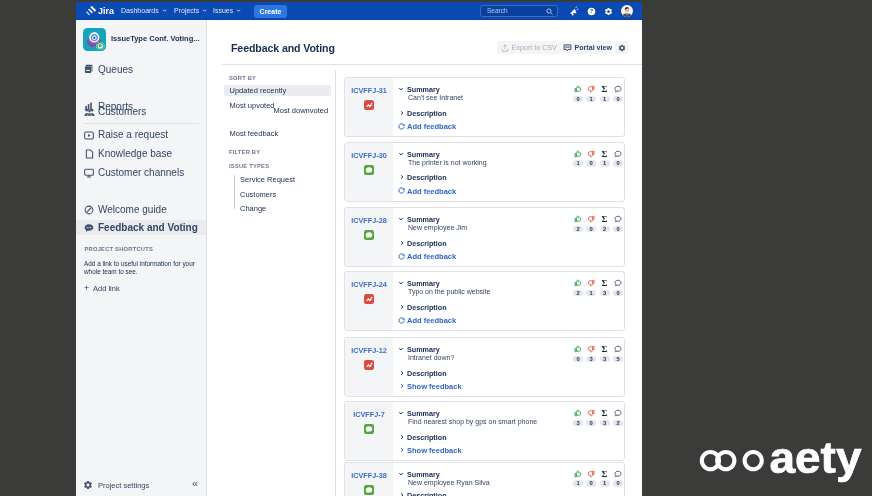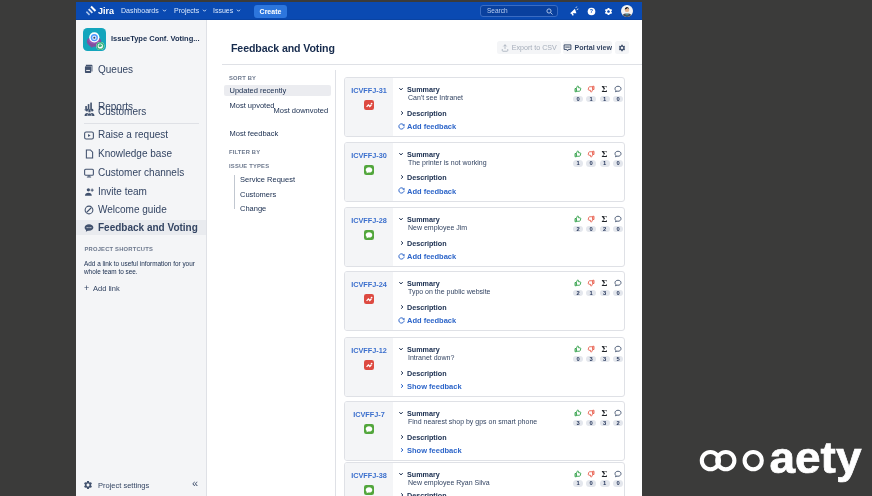--- a/index.html
+++ b/index.html
@@ -148,28 +148,20 @@
           <span class="lb">Knowledge base</span>
         </div>
         <div class="sitem" style="top:144.5px;">
           <span class="ic"><svg width="10" height="10" viewBox="0 0 16 16">
               <rect x="1" y="2" width="14" height="9.5" rx="1.6" fill="none" stroke="#42526E" stroke-width="1.7"></rect>
               <rect x="7" y="11.5" width="2" height="2.5" fill="#42526E"></rect>
               <rect x="4.5" y="13.6" width="7" height="1.6" rx="0.8" fill="#42526E"></rect>
             </svg></span>
           <span class="lb">Customer channels</span>
         </div>
-        <div class="sitem" style="top:163.5px;">
-          <span class="ic"><svg width="10" height="10" viewBox="0 0 16 16">
-              <circle cx="7" cy="4.5" r="2.6" fill="#42526E"></circle>
-              <path fill="#42526E" d="M1.5 14c0-3 2.5-5 5.5-5s5.5 2 5.5 5z"></path>
-              <path stroke="#42526E" stroke-width="1.6" d="M13 2.5v5M10.5 5h5"></path>
-            </svg></span>
-          <span class="lb">Invite team</span>
-        </div>
         <div class="sitem" style="top:181.5px;">
           <span class="ic"><svg width="10" height="10" viewBox="0 0 16 16">
               <circle cx="8" cy="8" r="6.2" fill="none" stroke="#42526E" stroke-width="1.7"></circle>
               <path stroke="#42526E" stroke-width="1.7" d="M4 12L12 4"></path>
             </svg></span>
           <span class="lb">Welcome guide</span>
         </div>
         <div class="abs" style="left:0;top:200px;width:130px;height:15px;background:#e9ebef;"></div>
         <div class="sitem" style="top:199.3px;">
           <span class="ic"><svg width="10" height="10" viewBox="0 0 16 16">

